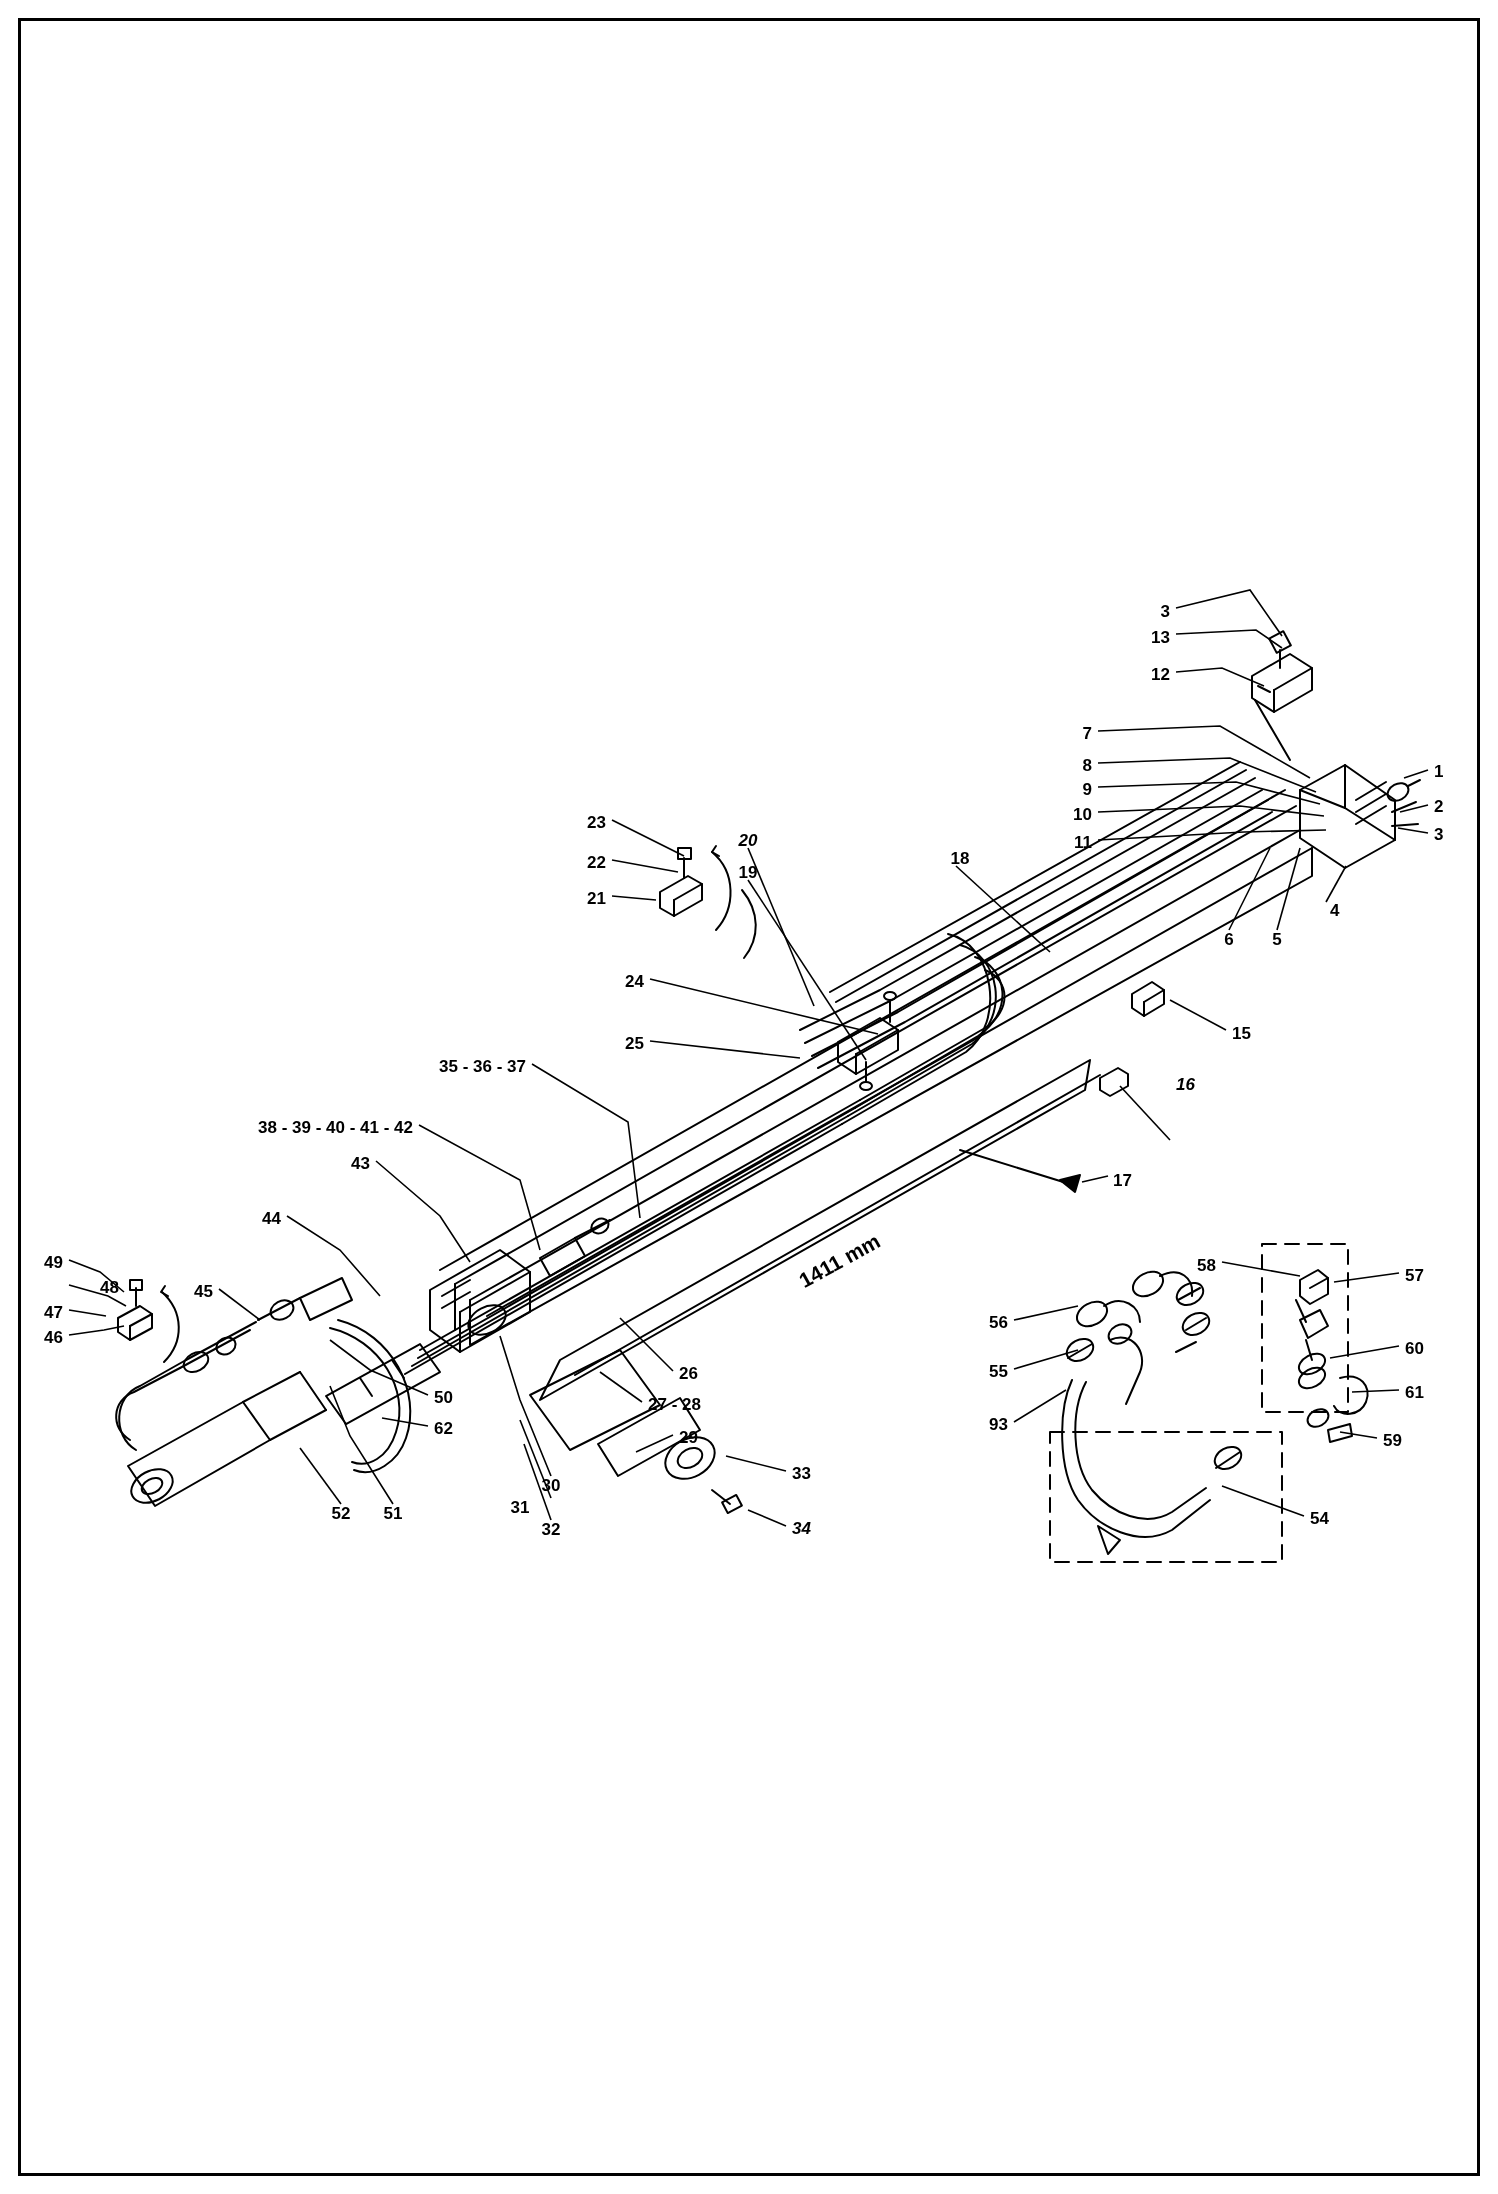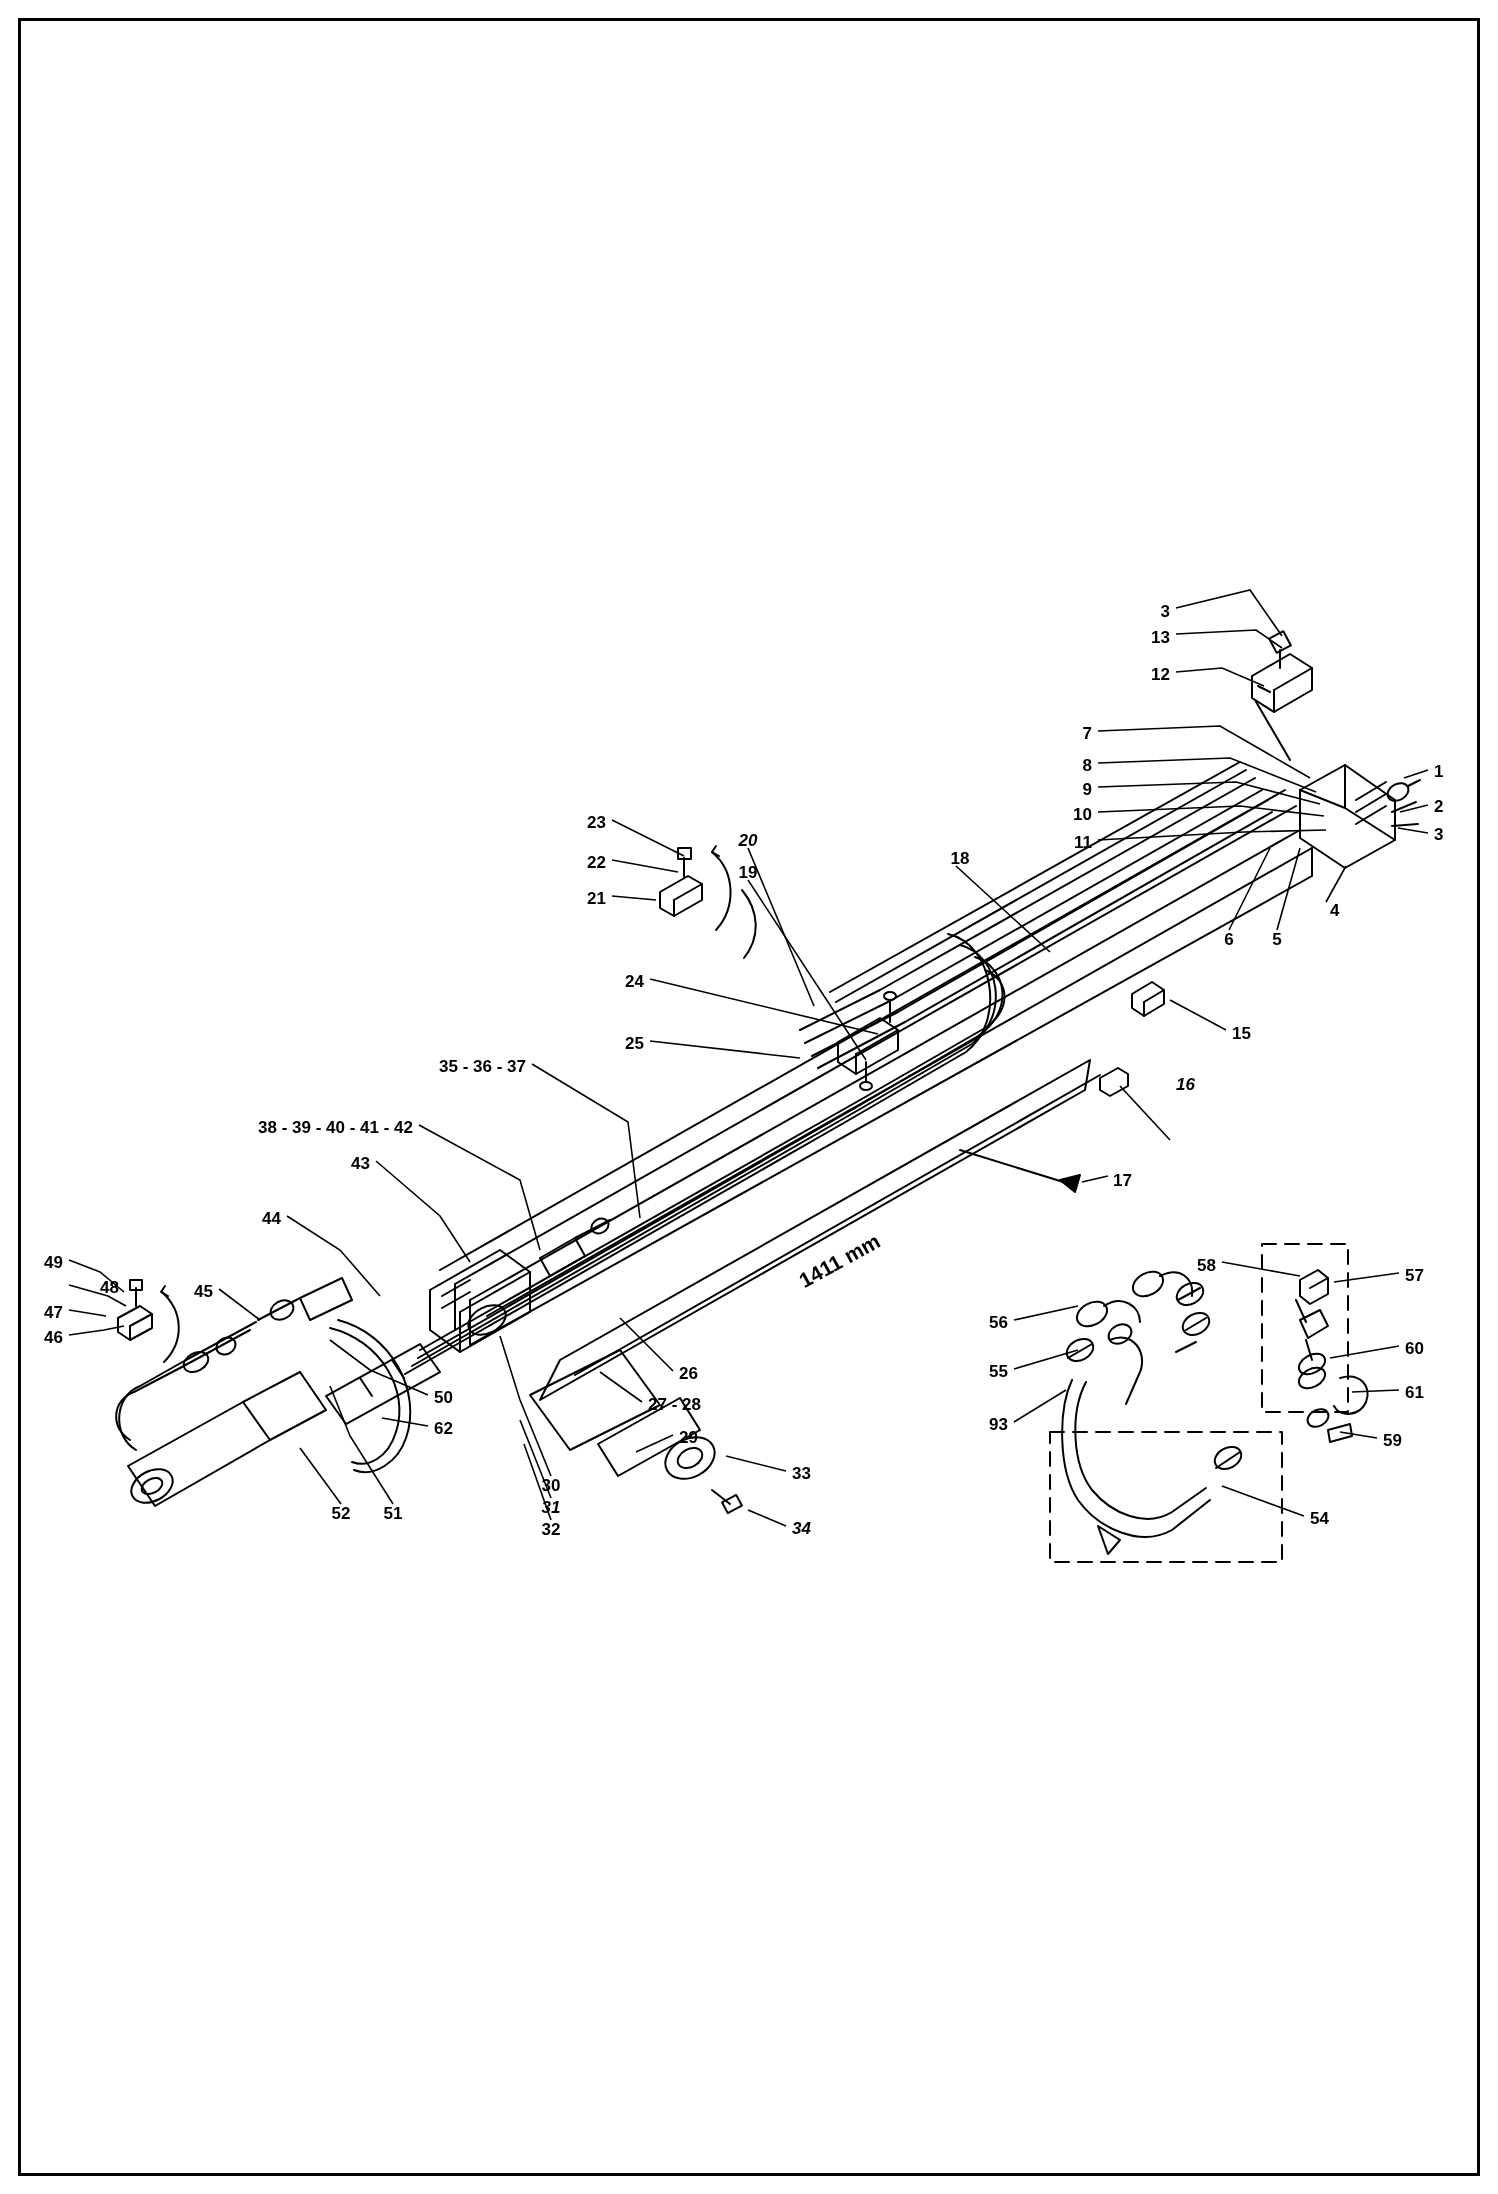--- a/index.html
+++ b/index.html
@@ -370,21 +370,21 @@
   <div class="lbl r" style="left:213px; top:1291px;">45</div>
   <div class="lbl r" style="left:63px; top:1262px;">49</div>
   <div class="lbl r" style="left:75px; top:1287px;margin-left:44px;">48</div>
   <div class="lbl r" style="left:63px; top:1312px;">47</div>
   <div class="lbl r" style="left:63px; top:1337px;">46</div>
   <div class="lbl l" style="left:434px; top:1397px;">50</div>
   <div class="lbl l" style="left:434px; top:1428px;">62</div>
   <div class="lbl c" style="left:341px; top:1513px;">52</div>
   <div class="lbl c" style="left:393px; top:1513px;">51</div>
   <div class="lbl c" style="left:551px; top:1485px;">30</div>
-  <div class="lbl c" style="left:551px; top:1507px;font-style:italic;">31</div>
+  <div class="lbl c" style="left:520px; top:1507px;">31</div>
   <div class="lbl c" style="left:551px; top:1529px;">32</div>
   <div class="lbl l" style="left:679px; top:1373px;">26</div>
   <div class="lbl l" style="left:648px; top:1404px;">27 - 28</div>
   <div class="lbl l" style="left:679px; top:1437px;">29</div>
   <div class="lbl l" style="left:792px; top:1473px;">33</div>
   <div class="lbl l" style="left:792px; top:1528px;font-style:italic;">34</div>
   <div class="lbl r" style="left:1008px; top:1322px;">56</div>
   <div class="lbl r" style="left:1008px; top:1371px;">55</div>
   <div class="lbl r" style="left:1008px; top:1424px;">93</div>
   <div class="lbl r" style="left:1216px; top:1265px;">58</div>

